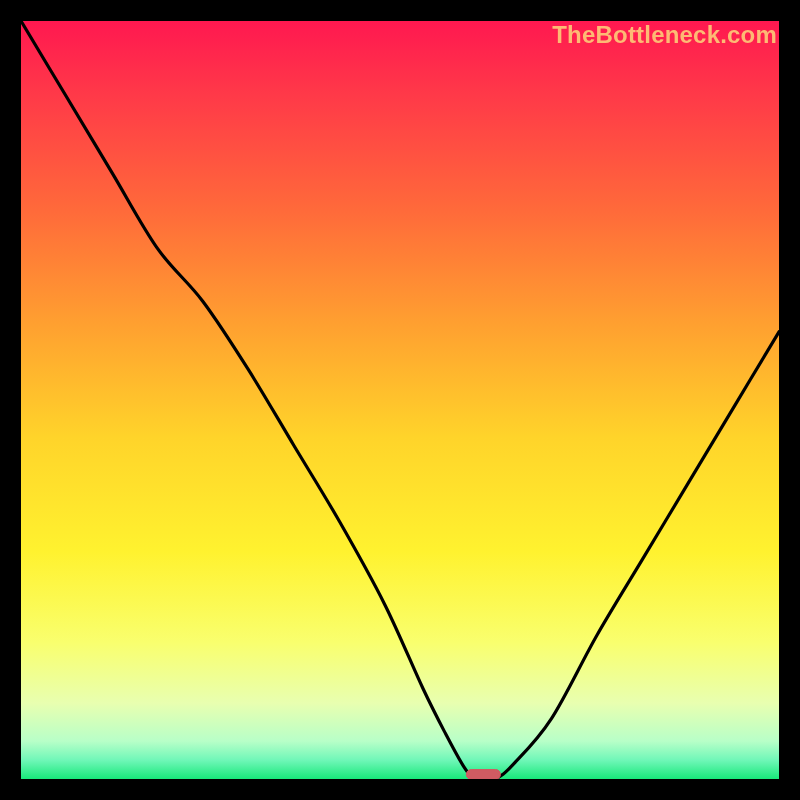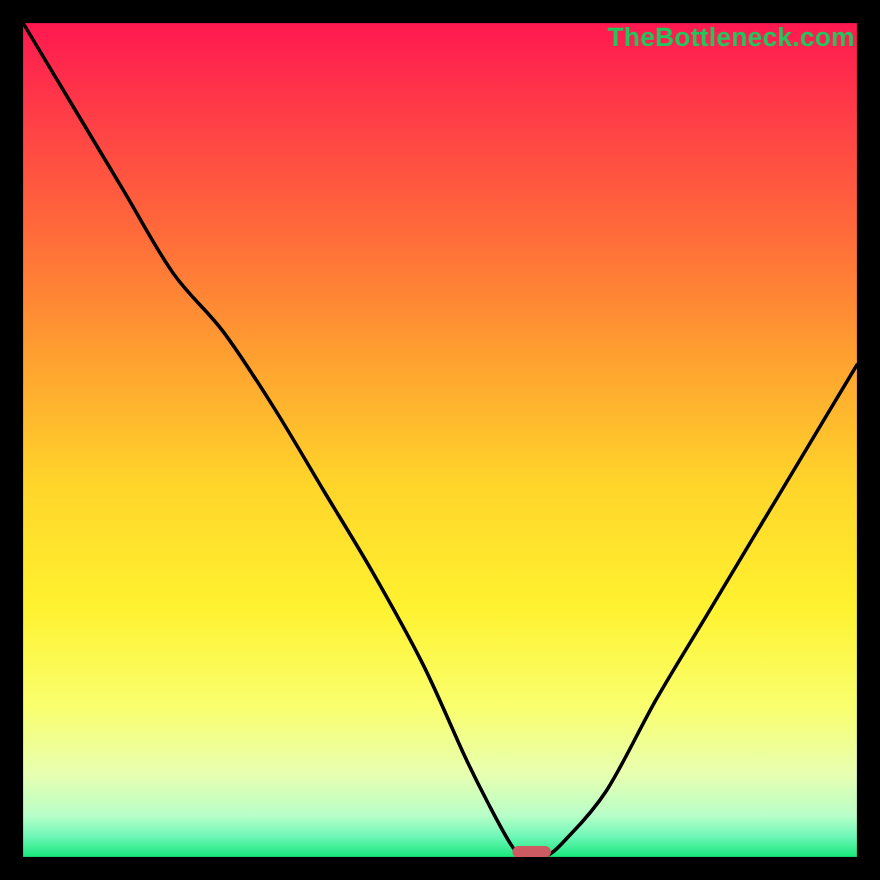--- a/index.html
+++ b/index.html
@@ -26,21 +26,21 @@
     height: 758px;
     overflow: hidden;
   }
   .watermark {
     position: absolute;
     top: 0;
     right: 2px;
     font-family: Arial, Helvetica, sans-serif;
     font-size: 24px;
     font-weight: 600;
-    color: #22c55e;
+    color: #fdba74;
     letter-spacing: 0.2px;
     user-select: none;
   }
   svg {
     display: block;
   }
 </style>
 </head>
 <body>
 

